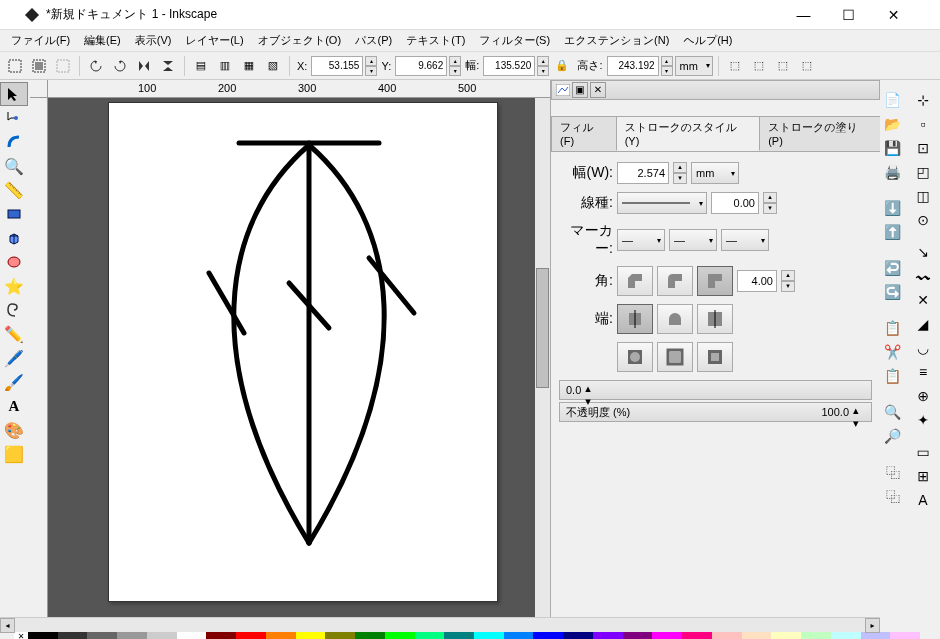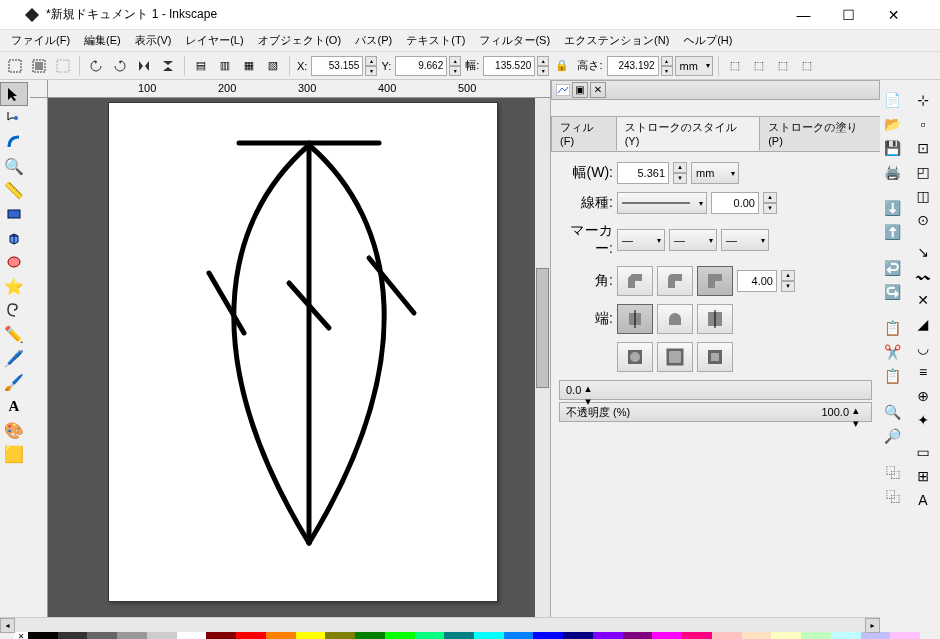--- a/index.html
+++ b/index.html
@@ -272,21 +272,21 @@
       <div class="pbtn">✕</div>
     </div>
     <div class="panel-tabs">
       <div class="ptab"><span>フィル(F)</span></div>
       <div class="ptab active"><span>ストロークのスタイル(Y)</span></div>
       <div class="ptab"><span>ストロークの塗り(P)</span></div>
     </div>
     <div class="panel-body">
       <div class="prow">
         <div class="lbl">幅(W):</div>
-        <div class="valbox">5.361</div>
+        <div class="valbox">2.574</div>
         <div class="spin">
             <div>▴</div>
             <div>▾</div>
           </div>
         <div class="drop" style="width:48px">mm</div>
       </div>
       <div class="prow">
         <div class="lbl">線種:</div>
         <div class="drop" style="width:90px">
             <svg width="70" height="2">

